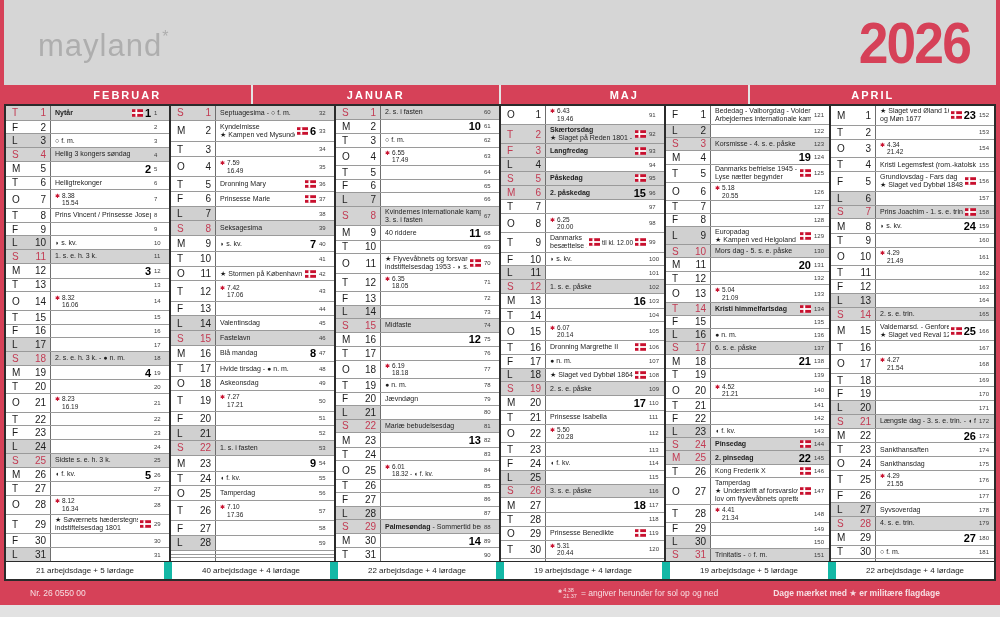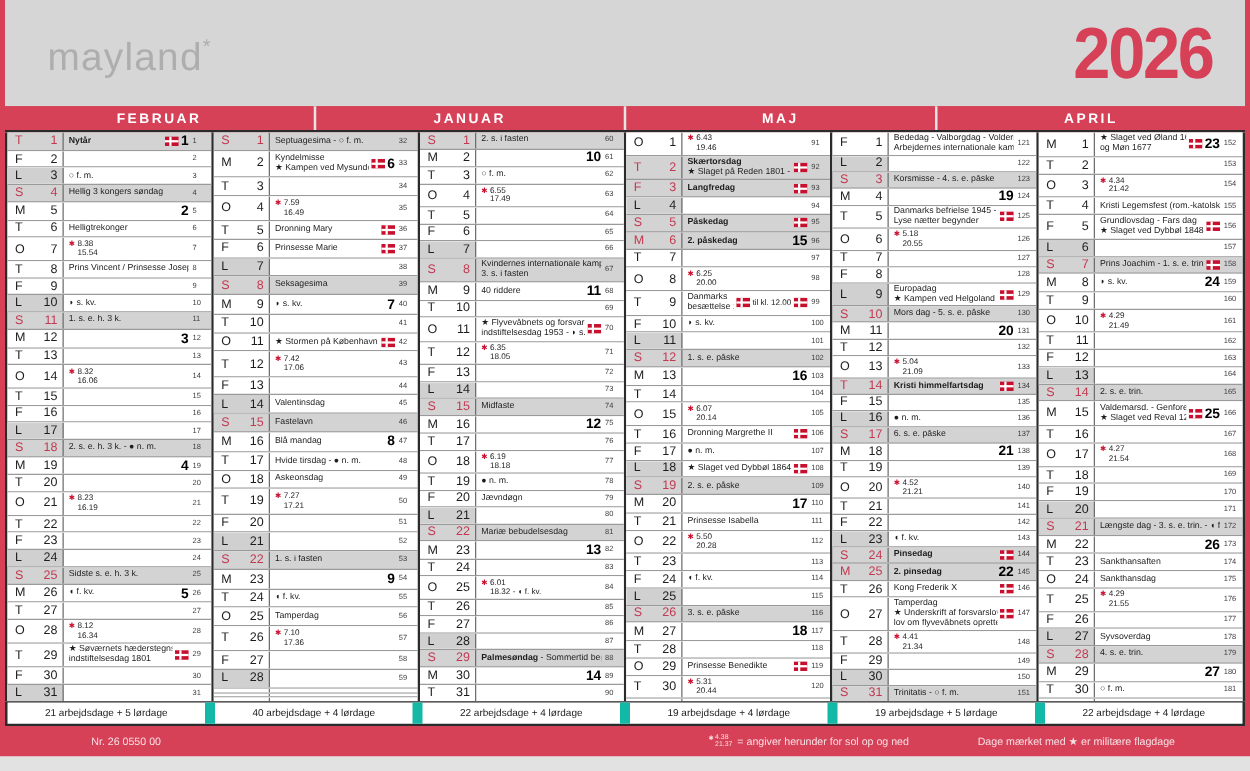--- a/index.html
+++ b/index.html
@@ -32,27 +32,27 @@
   .suntimes{display:flex;flex-direction:column;font-size:6.5px;line-height:1.15;color:#1d1d1d;}
   .rarea{display:flex;align-items:center;gap:2px;font-size:6.5px;color:#1d1d1d;margin-left:auto;padding-left:2px;flex:none;}
   .wk{flex:none;font-size:11px;font-weight:bold;color:#000;margin-left:2px;align-self:center;}
   .doy{width:15px;flex:none;font-size:6px;color:#3c3c3c;align-self:center;text-align:left;padding-left:3px;}
   .flagic{display:inline-flex;flex:none;}
   
   .sumrow{height:17px;flex:none;display:flex;background:#fff;border-top:1px solid #2b2b2b;border-bottom:2px solid #2b2b2b;border-left:2px solid #2b2b2b;border-right:2px solid #2b2b2b;}
   .sumcell{flex:1;display:flex;align-items:center;justify-content:center;font-size:8px;color:#222;border-right:8px solid #14b8a6;}
   .sumcell:last-child{border-right:none;}
   
-  .foot{height:24px;flex:none;background:#d64158;display:flex;align-items:center;color:#f7dfe3;font-size:8.5px;padding-left:43px;}
+  .foot{height:24px;flex:none;background:#d64158;display:flex;align-items:center;color:#f7dfe3;font-size:8.5px;}
   .prodno{margin-left:30px;}
   .fmid{margin-left:auto;display:flex;align-items:center;gap:4px;}
   .fsun{display:flex;align-items:flex-start;gap:1px;}
   .fsunstar{font-size:5px;margin-top:1px;}
   .fsuntimes{display:flex;flex-direction:column;font-size:5.5px;line-height:1.1;}
-  .flagleg{margin-left:55px;margin-right:60px;}
+  .flagleg{margin-left:55px;margin-right:60px;font-weight:bold;}
   .bstrip{height:12px;flex:none;background:#e2e2e2;}
   b{font-weight:bold;}
 </style>
 </head>
 <body>
 
 <div class="sheet">
   <div class="inner">
     <div class="hdr">
       <div class="logo"><span>mayland</span><sup>*</sup></div>

